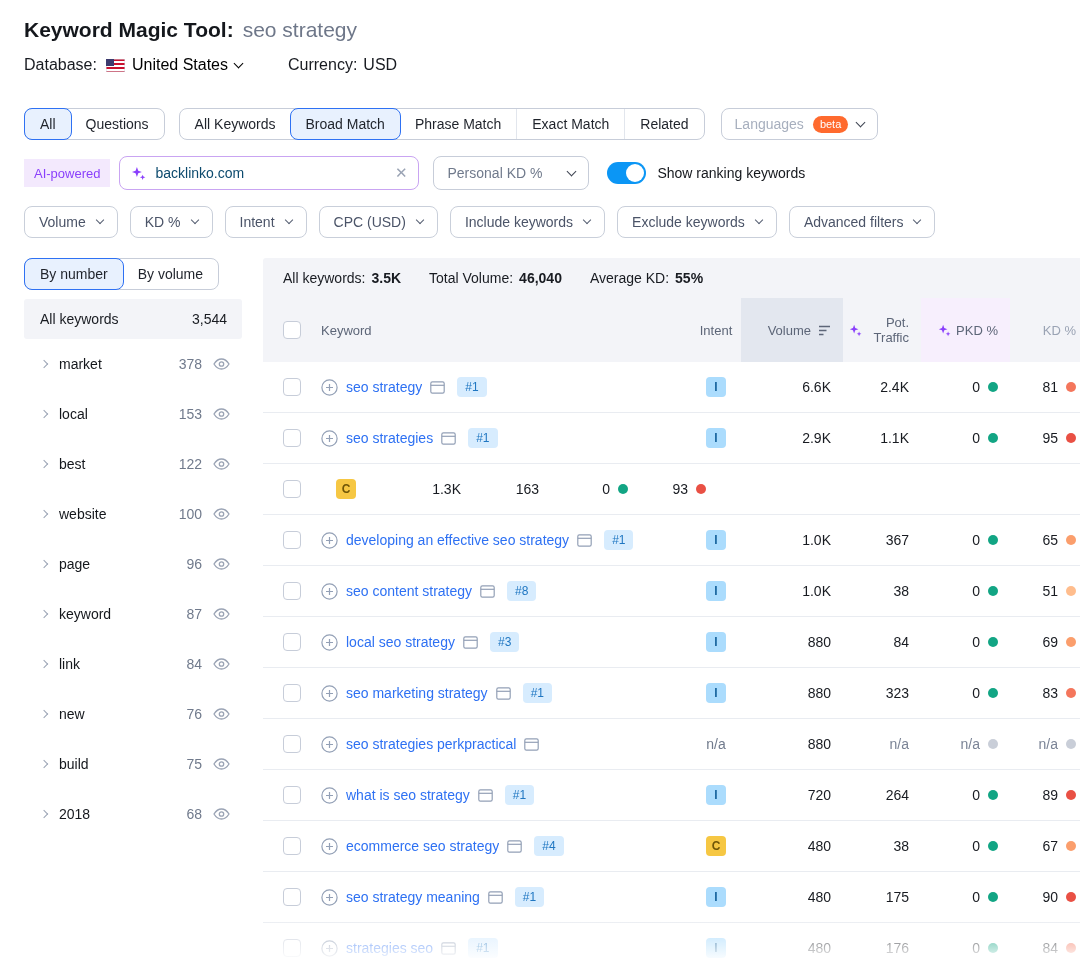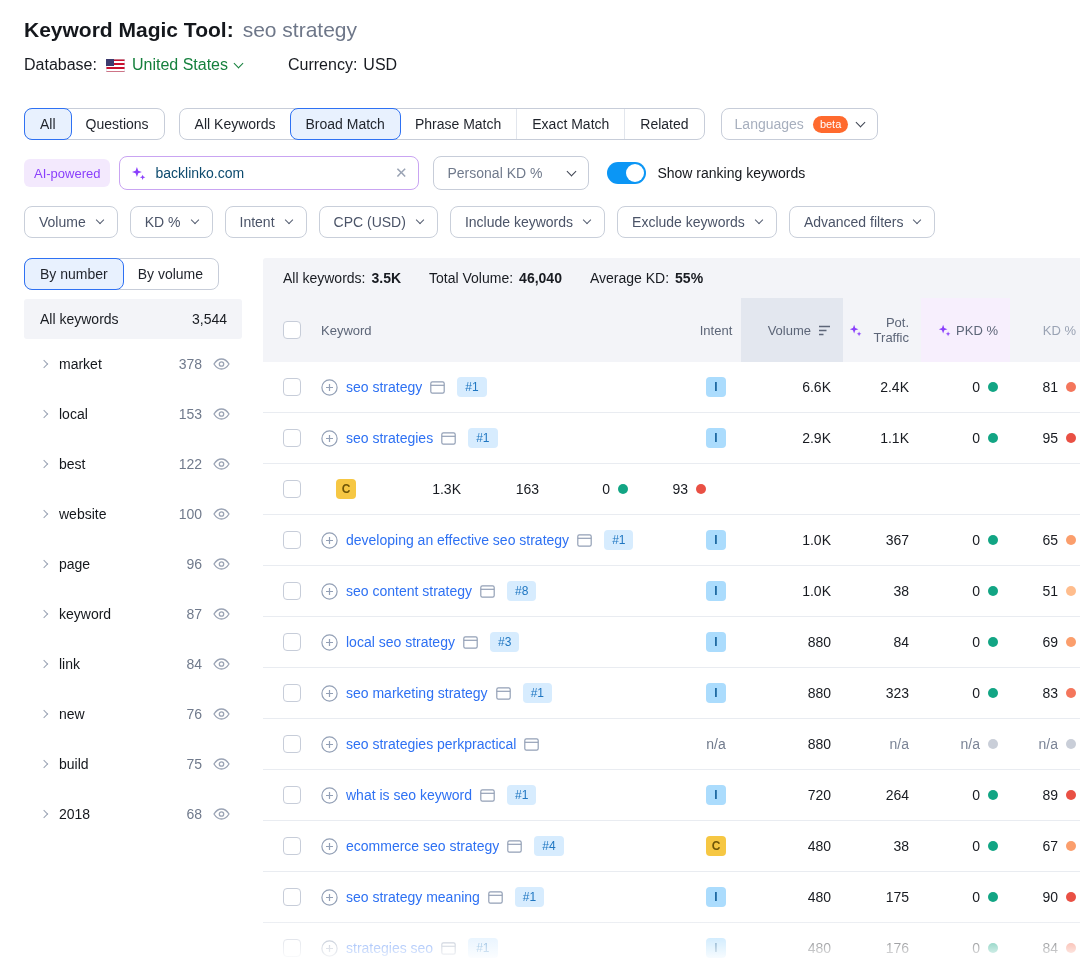--- a/index.html
+++ b/index.html
@@ -10,40 +10,40 @@
 
 .hdr { padding:18px 24px 0; }
 .title-row { display:flex; align-items:baseline; gap:9px; }
 .page-title { font-size:21px; font-weight:700; color:#14171c; }
 .page-query { font-size:21px; font-weight:400; color:#6e7789; }
 .meta-row { margin-top:14px; display:flex; align-items:center; font-size:16px; }
 .flag { position:relative; width:19px; height:13px; margin:0 7px 0 9px; display:inline-block;
   background:repeating-linear-gradient(to bottom,#c8102e 0 2px,#fff 2px 4px);
   box-shadow:inset 0 0 0 0.5px #d3d7df; flex:none; }
 .flag::after { content:""; position:absolute; left:0; top:0; width:8px; height:7px; background:#3c3b6e; }
-.db-link { display:flex; align-items:center; gap:7px; color:#15803d; cursor:pointer; }
+.db-link { display:flex; align-items:center; gap:7px; color:#000000; cursor:pointer; }
 .currency { margin-left:46px; display:flex; gap:6px; }
 
 .chev { display:inline-block; width:7px; height:7px; border-right:1.7px solid currentColor; border-bottom:1.7px solid currentColor; transform:rotate(45deg); margin-top:-4px; flex:none; }
 .caret-right { display:inline-block; width:6px; height:6px; border-right:1.6px solid #9aa3b4; border-bottom:1.6px solid #9aa3b4; transform:rotate(-45deg); }
 
 
 .tabs-row { margin:34px 24px 0; display:flex; align-items:center; gap:14px; }
 .seg { display:inline-flex; border:1px solid #c7cdd9; border-radius:8px; height:32px; background:#fff; }
 .seg-item { display:flex; align-items:center; padding:0 15px; font-size:14px; color:#1f232b; cursor:pointer; white-space:nowrap; }
 .seg-item + .seg-item { border-left:1px solid #e2e6ed; }
 .seg-item.active { border:1px solid #2e71f3 !important; background:#e8f1fe; border-radius:8px; margin:-1px; position:relative; z-index:1; }
 .seg-item.active + .seg-item { border-left:none; }
 
 .btn-languages { display:flex; align-items:center; gap:9px; height:32px; padding:0 13px; border:1px solid #c7cdd9; border-radius:8px; background:#fff; font-size:14px; color:#a7afbe; cursor:pointer; margin-left:2px; }
 .beta-badge { background:#ff6a2e; color:#fff; font-size:11px; line-height:17px; padding:0 7px; border-radius:9px; }
 .btn-languages .chev { color:#3e4452; }
 
 .ai-row { margin:16px 24px 0; display:flex; align-items:center; }
-.ai-chip { height:28px; display:flex; align-items:center; padding:0 10px; background:#f3e9fd; color:#8a3ffc; font-size:13px; border-radius:6px; flex:none; }
+.ai-chip { height:28px; display:flex; align-items:center; padding:0 10px; background:#f3e9fd; color:#8a3ffc; font-size:13px; border-radius:0; flex:none; }
 .ai-input { margin-left:9px; width:300px; height:34px; display:flex; align-items:center; gap:9px; border:1.5px solid #c9a4f2; border-radius:8px; padding:0 11px; background:#fff; }
 .ai-input input { flex:1; min-width:0; border:none; outline:none; font-size:14px; color:#0c4a6e; font-family:inherit; background:transparent; }
 .clear-x { color:#9aa3b4; font-size:15px; cursor:pointer; }
 .kd-select { margin-left:14px; height:34px; display:flex; align-items:center; gap:26px; padding:0 13px; border:1px solid #c7cdd9; border-radius:8px; font-size:14px; color:#707a8c; cursor:pointer; }
 .kd-select .chev { color:#3e4452; }
 .toggle { margin-left:18px; width:39px; height:22px; border-radius:11px; background:#0b96f5; position:relative; cursor:pointer; flex:none; }
 .toggle-knob { position:absolute; top:2px; right:2px; width:18px; height:18px; border-radius:50%; background:#fff; }
 .toggle-label { margin-left:11px; font-size:14px; color:#14171c; }
 
 .filters-row { margin:16px 24px 0; display:flex; gap:12px; }
@@ -713,21 +713,21 @@
     <div class="col c-check">
       <span class="checkbox"></span>
     </div>
     <div class="col c-kw">
       <span class="plus-ic">
         <svg width="17" height="17" viewBox="0 0 17 17" fill="none" stroke="#93a0b6" stroke-width="1.2">
                 <circle cx="8.5" cy="8.5" r="7.6"></circle>
                 <path d="M8.5 5v7M5 8.5h7"></path>
               </svg>
       </span>
-      <span class="kw-link">what is seo keyword</span>
+      <span class="kw-link">what is seo strategy</span>
       <span class="serp-ic">
         <svg width="15" height="13" viewBox="0 0 15 13" fill="none" stroke="#93a0b6" stroke-width="1.2">
                 <rect x="0.8" y="0.8" width="13.4" height="11.4" rx="1.6"></rect>
                 <path d="M0.8 4.3h13.4"></path>
               </svg>
       </span>
       <span class="rank-badge">#1</span>
     </div>
     <div class="col c-intent">
       <span class="intent-badge intent-I">I</span>

